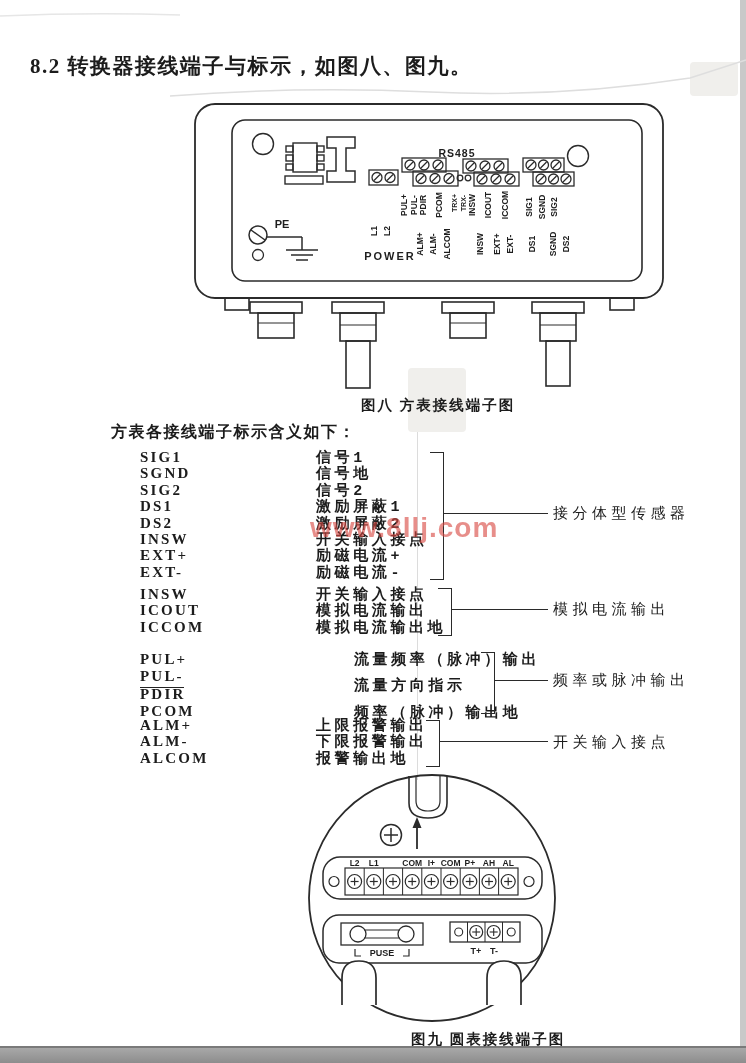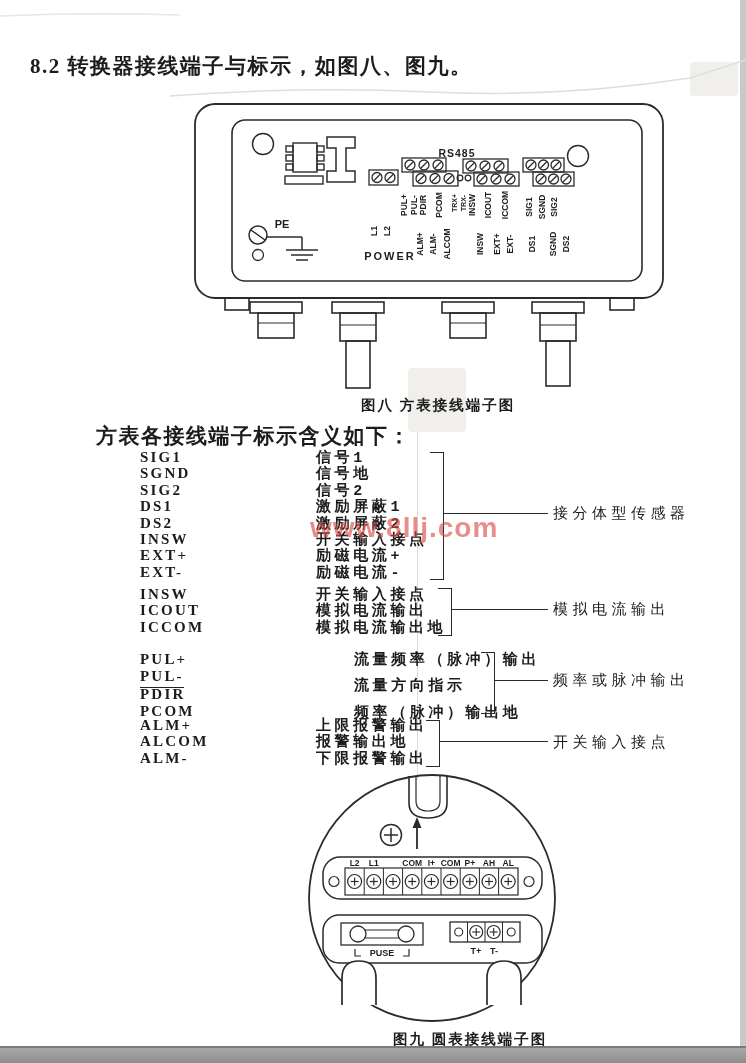--- a/index.html
+++ b/index.html
@@ -1,21 +1,21 @@
 <!DOCTYPE html>
 <html><head>
 <meta charset="utf-8">
 <style>
   html,body{margin:0;padding:0;}
   body{width:746px;height:1063px;background:#ffffff;position:relative;overflow:hidden;
        font-family:"Liberation Serif", serif;color:#1c1c1c;}
   .abs{position:absolute;}
   .heading{position:absolute;left:30px;top:52px;font-size:21px;font-weight:bold;letter-spacing:1.5px;}
   .caption{position:absolute;font-size:14.5px;font-weight:bold;letter-spacing:2px;white-space:nowrap;margin-left:28px;}
-  .intro{position:absolute;left:96px;top:422px;font-size:21px;font-weight:bold;letter-spacing:1.5px;}
+  .intro{position:absolute;left:111px;top:422px;font-size:16px;font-weight:bold;letter-spacing:1.5px;}
   .lgroup{position:absolute;width:420px;}
   .lrow{height:16.4px;line-height:16.4px;white-space:nowrap;}
   .lrow3{height:17.3px;line-height:17.3px;white-space:nowrap;}
   .code{display:inline-block;width:176px;font-size:15px;font-weight:bold;letter-spacing:2.2px;}
   .code.ul{width:auto;border-bottom:1.4px solid #222;padding-bottom:1px;}
   .desc{font-size:15px;font-weight:bold;letter-spacing:3.6px;font-family:Liberation Mono, monospace;}
   .g3descs{position:absolute;left:178px;top:0;}
   .g3descs .desc{position:absolute;white-space:nowrap;margin-left:36px;}
   .brk{position:absolute;border:1.6px solid #2a2a2a;border-left:none;}
   .lead{position:absolute;border-top:1.6px solid #2a2a2a;height:0;}
@@ -221,22 +221,22 @@
     <span class="desc" style="top:26px;">流量方向指示</span>
     <span class="desc" style="top:53px;">频率（脉冲）输出地</span>
   </div>
 </div>
 <div class="brk" style="left:481px;top:652px;width:13px;height:60px;"></div>
 <div class="lead" style="left:494px;top:680px;width:54px;"></div>
 <div class="brklabel" style="left:553px;top:671px;">频率或脉冲输出</div>
 
 <div class="lgroup" style="left:140px;top:717px;">
   <div class="lrow"><span class="code">ALM+</span><span class="desc">上限报警输出</span></div>
+  <div class="lrow"><span class="code">ALM-</span><span class="desc">下限报警输出</span></div>
   <div class="lrow"><span class="code">ALCOM</span><span class="desc">报警输出地</span></div>
-  <div class="lrow"><span class="code">ALM-</span><span class="desc">下限报警输出</span></div>
 </div>
 <div class="brk" style="left:426px;top:720px;width:13px;height:45px;"></div>
 <div class="lead" style="left:439px;top:741px;width:109px;"></div>
 <div class="brklabel" style="left:553px;top:733px;">开关输入接点</div>
 
 <div class="watermark">www.8llj.com</div>
 
 <svg class="abs" style="left:295px;top:765px;" width="280" height="265" viewBox="0 0 280 265">
   <circle cx="137" cy="133" r="123" fill="none" stroke="#2b2b2b" stroke-width="1.8"></circle>
   <g fill="none" stroke="#2b2b2b" stroke-width="1.6">
@@ -334,13 +334,13 @@
     </g>
   </g>
   <text x="87" y="191" font-size="9" font-weight="bold" text-anchor="middle">PUSE</text>
   <text x="181" y="189" font-size="9" font-weight="bold" text-anchor="middle">T+</text>
   <text x="199" y="189" font-size="9" font-weight="bold" text-anchor="middle">T-</text>
 
   <path d="M 47,240 V 213 q 0,-17 17,-17 q 17,0 17,17 V 240" fill="#ffffff" stroke="#2b2b2b" stroke-width="1.7"></path>
   <path d="M 192,240 V 213 q 0,-17 17,-17 q 17,0 17,17 V 240" fill="#ffffff" stroke="#2b2b2b" stroke-width="1.7"></path>
 </svg>
 
-<div class="caption" style="left:325px;top:1030px;padding-left:40px;">图九  圆表接线端子图</div>
+<div class="caption" style="left:343px;top:1030px;padding-left:40px;">图九  圆表接线端子图</div>
 
 </body></html>

